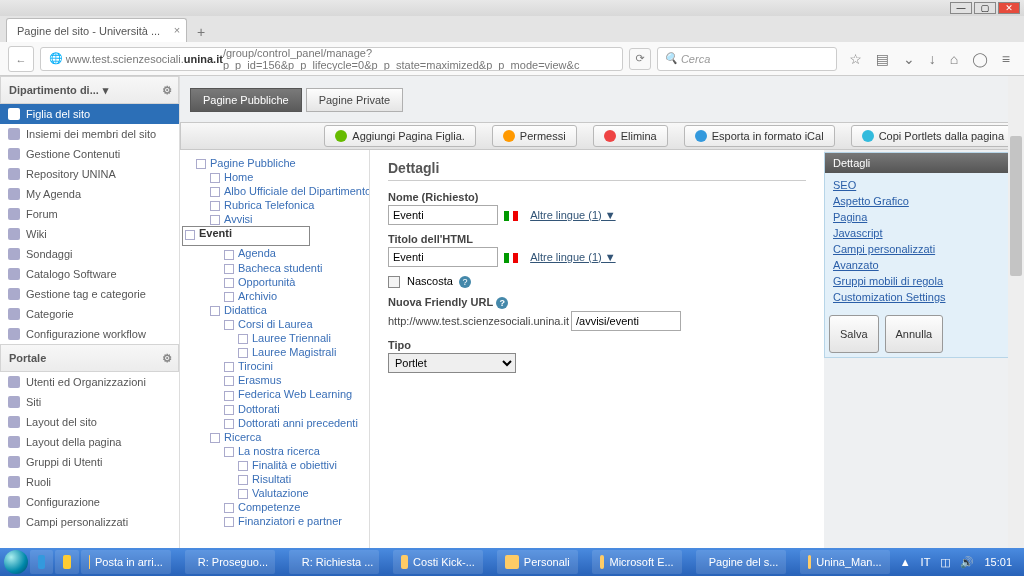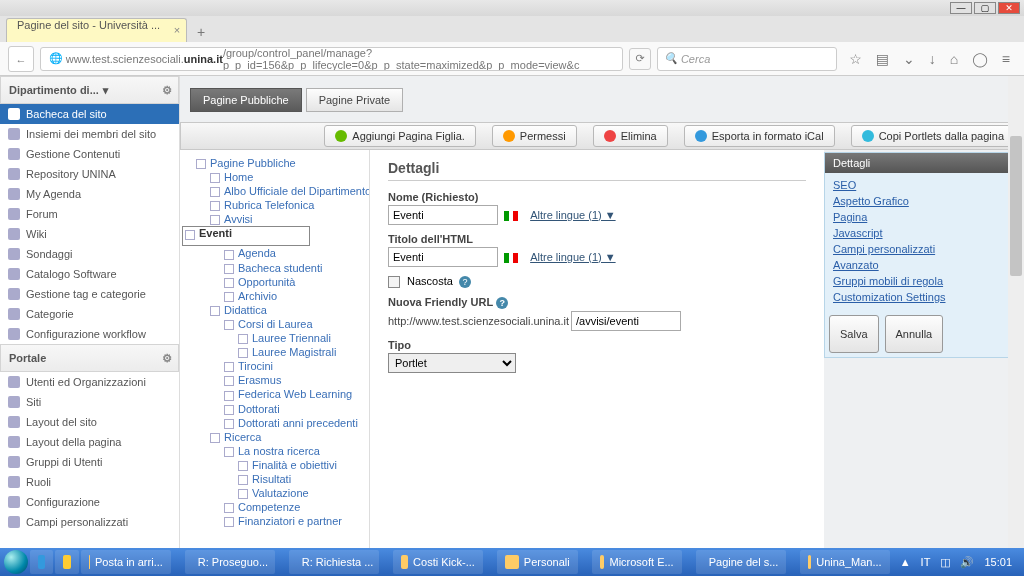--- a/index.html
+++ b/index.html
@@ -3,21 +3,21 @@
 <meta charset="utf-8">
 <style>
 * { margin: 0; padding: 0; box-sizing: border-box; font-family: Arial, Helvetica, sans-serif; }
 body { font-size: 11px; background: #fff; overflow: hidden; width: 1024px; height: 576px; }
 
 
 .titlebar { height: 16px; background: linear-gradient(#e8e8e8,#d8d8d8); display:flex; justify-content:flex-end; align-items:center; padding:0 4px; gap:2px; }
 .titlebar .wbtn { width:22px; height:12px; background:#e1e1e1; border:1px solid #888; font-size:9px; line-height:10px; text-align:center;}
 .titlebar .wbtn.red { background:#e64b3c; color:#fff;}
 .tabbar { height:26px; background:#e4e4e4; display:flex; align-items:flex-end; padding-left:6px;}
-.tab { background:#fef9c3; border:1px solid #bbb; border-bottom:none; height:24px; padding:0 26px 0 10px; display:flex; font-size:11px; color:#555; border-radius:3px 3px 0 0; position:relative;}
+.tab { background:#ffffff; border:1px solid #bbb; border-bottom:none; height:24px; padding:0 26px 0 10px; display:flex; align-items:center; font-size:11px; color:#555; border-radius:3px 3px 0 0; position:relative;}
 .tab .x { position:absolute; right:6px; top:5px; color:#888; font-size:11px;}
 .plus { width:20px; height:20px; margin-left:4px; display:flex; align-items:center; justify-content:center; color:#777; font-size:14px;}
 .urlbar { height:34px; background:#f9f9f9; border-bottom:1px solid #ccc; display:flex; align-items:center; padding:0 8px; gap:6px;}
 .navicon { width:26px; height:26px; border:1px solid #ccc; border-radius:3px; display:flex; align-items:center; justify-content:center; color:#777; background:#fff;}
 .url { flex:1; height:24px; border:1px solid #ccc; border-radius:3px; background:#fff; display:flex; align-items:center; padding:0 8px; color:#777; font-size:11px; overflow:hidden;}
 .url b { color:#333; font-weight:bold;}
 .reload { width:22px; height:22px; border:1px solid #ccc; border-radius:3px; display:flex; align-items:center; justify-content:center; color:#777;}
 .search { width:180px; height:24px; border:1px solid #ccc; border-radius:3px; background:#fff; display:flex; align-items:center; padding:0 6px; color:#999; font-style:italic;}
 .righticons { display:flex; gap:14px; align-items:center; color:#777; padding:0 6px;}
 .righticons span { font-size:14px; }
@@ -119,21 +119,21 @@
 <div class="main">
   <div class="sidebar">
     <div class="shead">
       <span>Dipartimento di...</span>
         <span style="margin-left:4px;">▾</span>
       <span class="gear">⚙</span>
     </div>
     <div id="s1">
         <div class="sitem active">
           <span class="ic"></span>
-          <span>Bacheca del sito</span>
+          <span>Figlia del sito</span>
         </div>
         <div class="sitem">
           <span class="ic"></span>
           <span>Insiemi dei membri del sito</span>
         </div>
         <div class="sitem">
           <span class="ic"></span>
           <span>Gestione Contenuti</span>
         </div>
         <div class="sitem">

